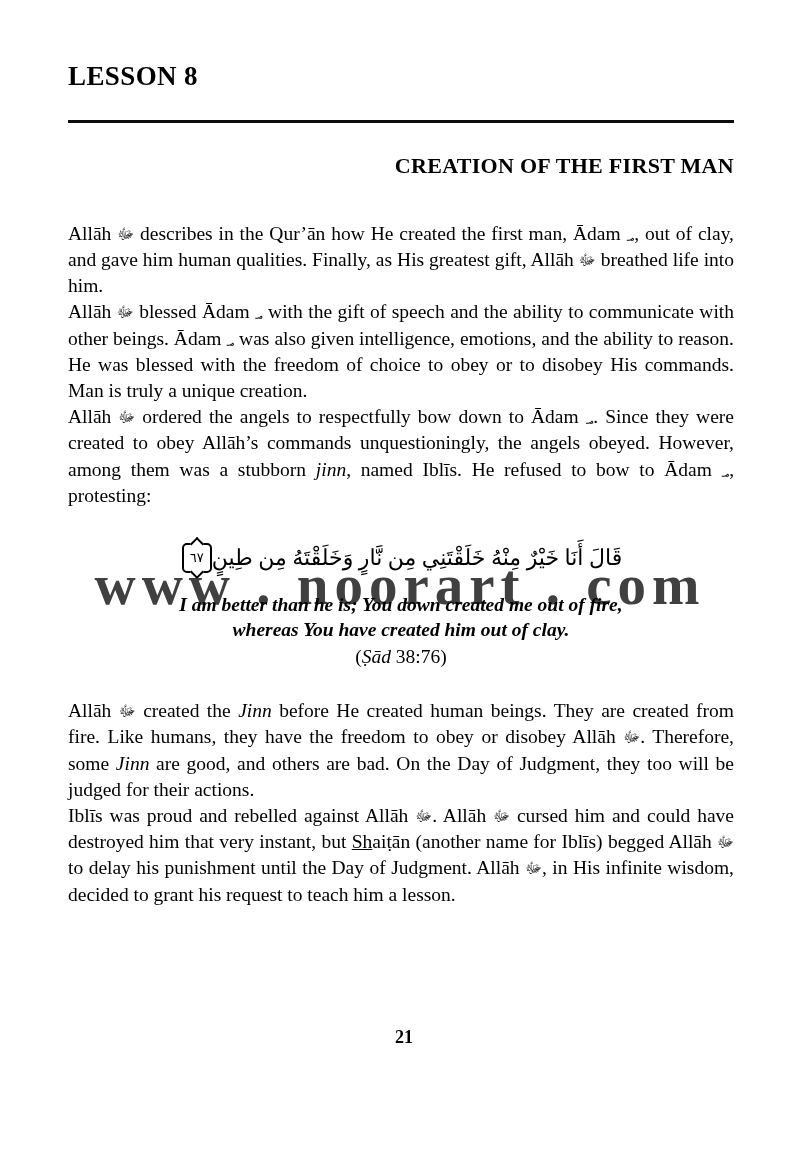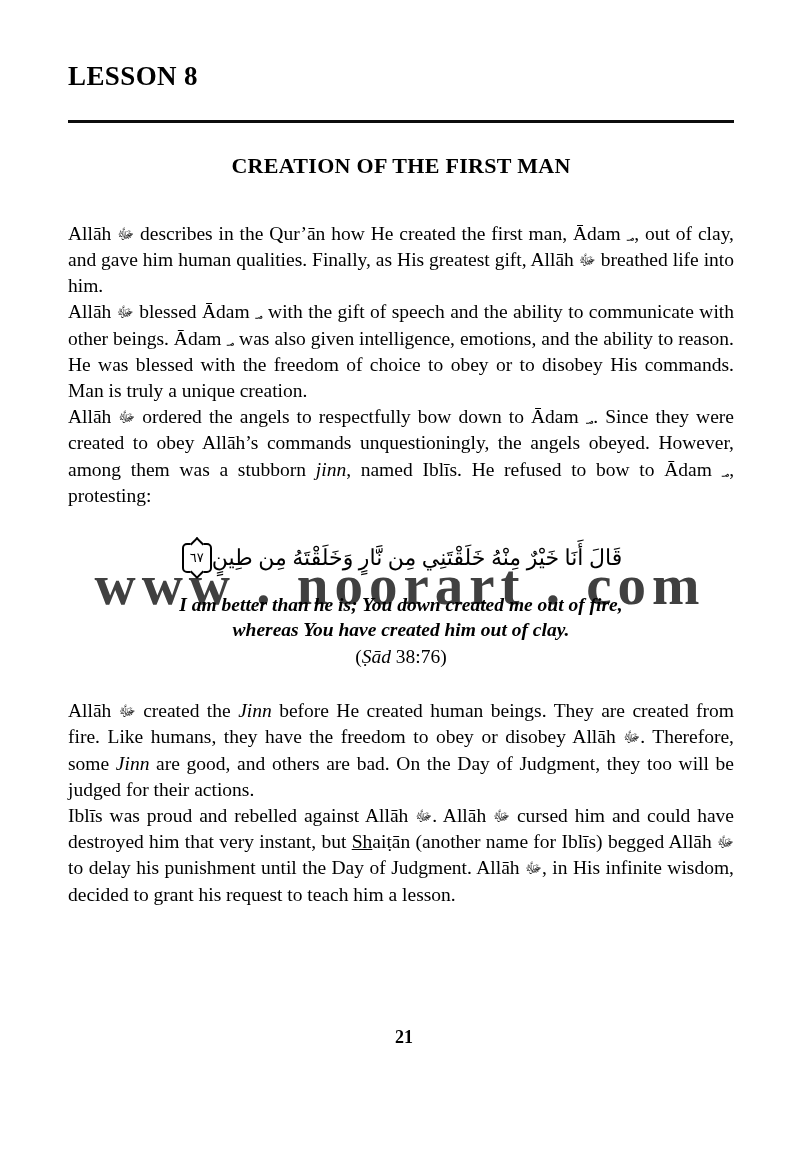--- a/index.html
+++ b/index.html
@@ -61,21 +61,21 @@
   .rule {
     margin-top: 28px;
     border: none;
     border-top: 3px solid #0d0d0d;
     height: 0;
     width: 100%;
   }
 
   .lesson-title {
     margin-top: 30px;
-    text-align: center;
+    text-align: right;
     font-size: 22px;
     font-weight: bold;
     letter-spacing: 0.3px;
   }
 
   p.body-par {
     margin: 0;
     font-size: 19.5px;
     line-height: 26.2px;
     text-align: justify;

